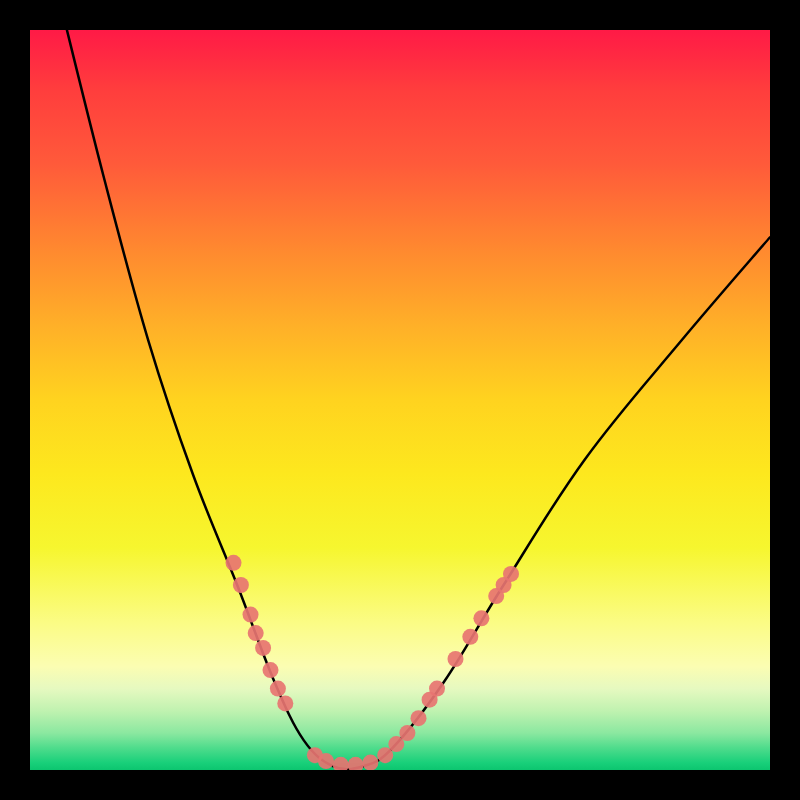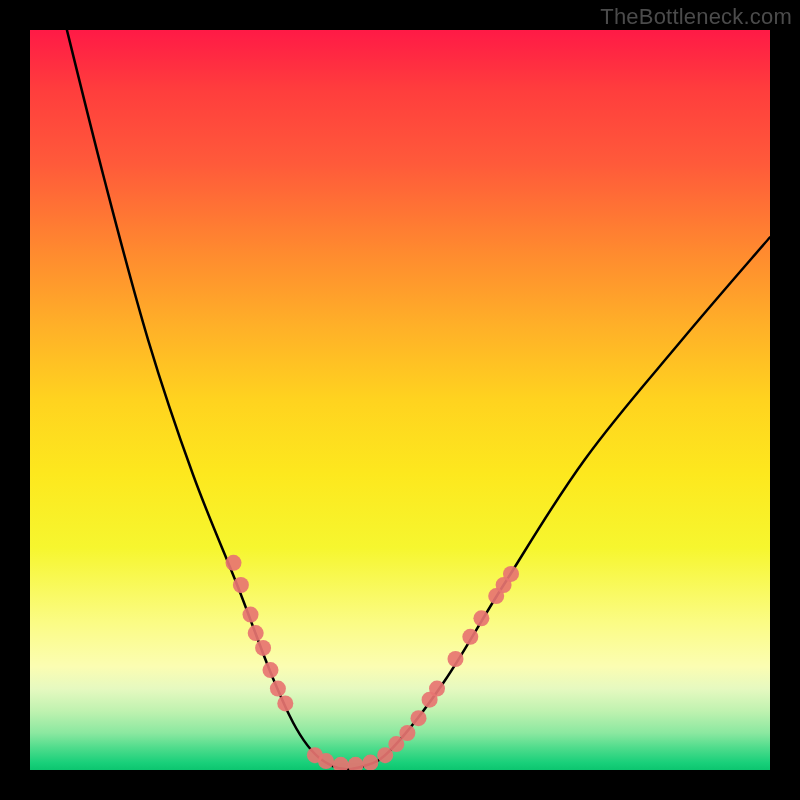--- a/index.html
+++ b/index.html
@@ -93,14 +93,13 @@
           <circle cx="407.00000000000006" cy="658.6" r="8" fill="#e77471" fill-opacity="0.92"></circle>
           <circle cx="425.49999999999994" cy="629" r="8" fill="#e77471" fill-opacity="0.92"></circle>
           <circle cx="440.29999999999995" cy="606.8" r="8" fill="#e77471" fill-opacity="0.92"></circle>
           <circle cx="451.4" cy="588.3" r="8" fill="#e77471" fill-opacity="0.92"></circle>
           <circle cx="466.2" cy="566.1" r="8" fill="#e77471" fill-opacity="0.92"></circle>
           <circle cx="473.6" cy="555" r="8" fill="#e77471" fill-opacity="0.92"></circle>
           <circle cx="481" cy="543.9" r="8" fill="#e77471" fill-opacity="0.92"></circle>
         </g>
     </svg>
   </div>
-  <div class="watermark">TheBottleneck.com</div>
 </div>
 
 </body></html>

